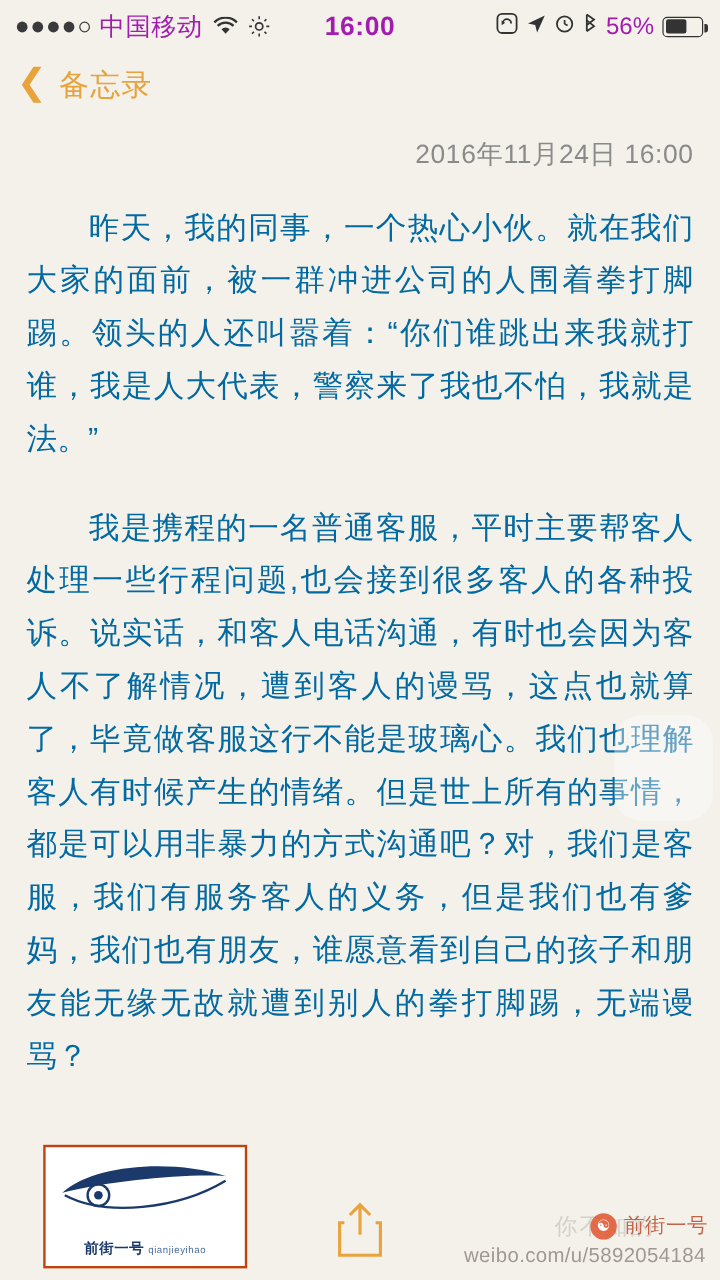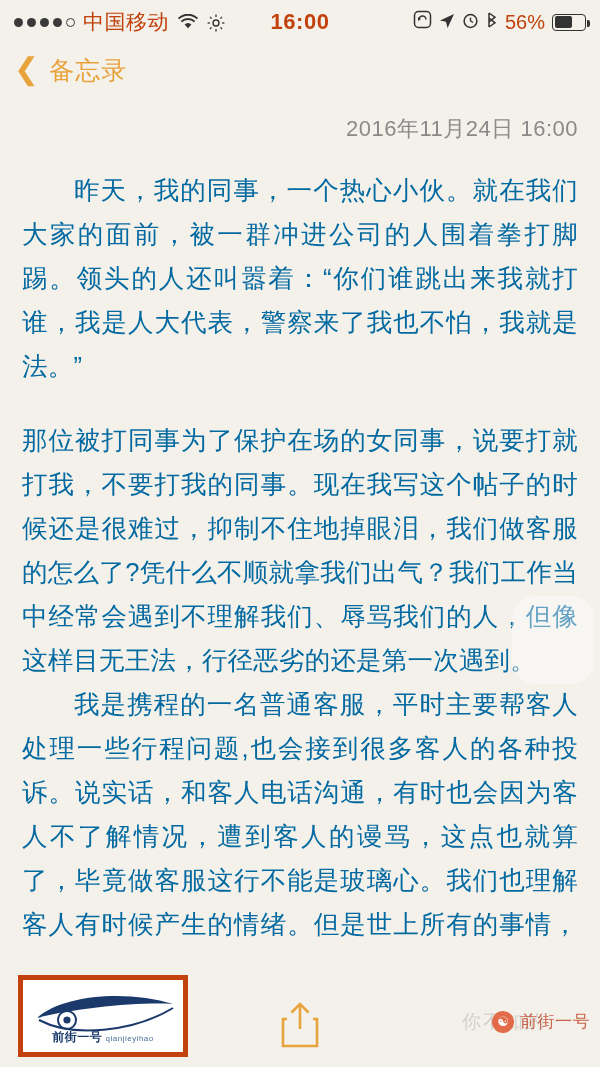--- a/index.html
+++ b/index.html
@@ -19,21 +19,21 @@
 
   
   .statusbar {
     height: 44px;
     flex: 0 0 44px;
     background: #f4f1ea;
     display: flex;
     align-items: center;
     padding: 16px 14px;
     font-size: 21px;
-    color: #c2410c;
+    color: #a21caf;
     position: relative;
   }
   .sb-left { display: flex; align-items: center; gap: 8px; }
   .dots { display: flex; align-items: center; gap: 4px; }
   .dot {
     width: 9px; height: 9px; border-radius: 50%;
     background: #3a3a3a;
   }
   .dot.hollow { background: transparent; border: 1.5px solid #3a3a3a; }
   .carrier { font-size: 21px; letter-spacing: 0.5px; }
@@ -142,24 +142,24 @@
   }
 
   
   .bottom {
     flex: 0 0 118px;
     position: relative;
     background: #f4f1ea;
   }
   .logo-card {
     position: absolute;
-    left: 18px; bottom: 10px;
-    width: 170px; height: 82px;
+    left: 36px; bottom: 10px;
+    width: 170px; height: 103px;
     background: #ffffff;
-    border: 5px solid #c2410c;
+    border: 2px solid #c2410c;
     overflow: hidden;
   }
   .logo-eye { position: absolute; left: 10px; top: 8px; }
   .logo-cap {
     position: absolute;
     left: 0; right: 0; bottom: 6px;
     text-align: center;
     font-size: 10px;
     color: #1b3a6b;
     letter-spacing: 0.5px;
@@ -287,21 +287,20 @@
   <div class="navbar">
     <span class="back-chevron">❮</span>
     <span class="nav-title">备忘录</span>
   </div>
 
   <div class="note">
     <div class="timestamp">2016年11月24日 16:00</div>
 
     <div class="para indent">昨天，我的同事，一个热心小伙。就在我们大家的面前，被一群冲进公司的人围着拳打脚踢。领头的人还叫嚣着：“你们谁跳出来我就打谁，我是人大代表，警察来了我也不怕，我就是法。”</div>
     <div class="gap"></div>
-    <div class="para">那位被打同事为了保护在场的女同事，说要打就打我，不要打我的同事。现在我写这个帖子的时候还是很难过，抑制不住地掉眼泪，我们做客服的怎么了?凭什么不顺就拿我们出气？我们工作当中经常会遇到不理解我们、辱骂我们的人，但像这样目无王法，行径恶劣的还是第一次遇到。</div>
     <div class="para indent">我是携程的一名普通客服，平时主要帮客人处理一些行程问题,也会接到很多客人的各种投诉。说实话，和客人电话沟通，有时也会因为客人不了解情况，遭到客人的谩骂，这点也就算了，毕竟做客服这行不能是玻璃心。我们也理解客人有时候产生的情绪。但是世上所有的事情，都是可以用非暴力的方式沟通吧？对，我们是客服，我们有服务客人的义务，但是我们也有爹妈，我们也有朋友，谁愿意看到自己的孩子和朋友能无缘无故就遭到别人的拳打脚踢，无端谩骂？</div>
 
     <div class="artifact"></div>
   </div>
 
   <div class="bottom">
 
     <div class="logo-card">
       <span class="logo-eye">
         <svg width="150" height="46" viewBox="0 0 150 46">
@@ -324,15 +323,16 @@
         <path d="M10 20 L6 20 L6 47 L40 47 L40 20 L36 20" stroke="#e8a33d" stroke-width="2.6" fill="none"></path>
       </svg>
     </div>
 
     <div class="wm-ghost">你不知的</div>
 
     <div class="weibo-wm">
       <span class="weibo-badge">☯</span>
       <span class="wm-name">前街一号</span>
     </div>
+    <div class="wm-url">weibo.com/u/5892054184</div>
   </div>
 
 </div>
 
 </body></html>

